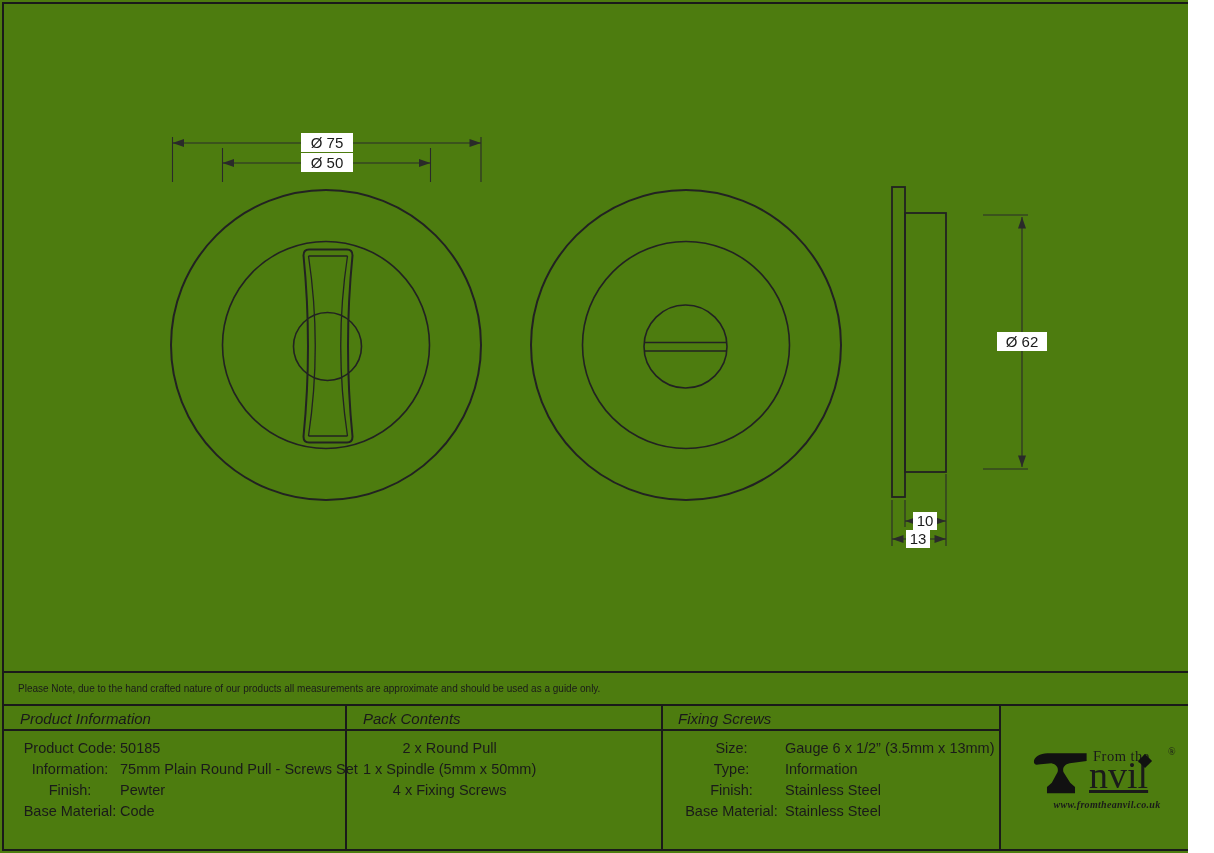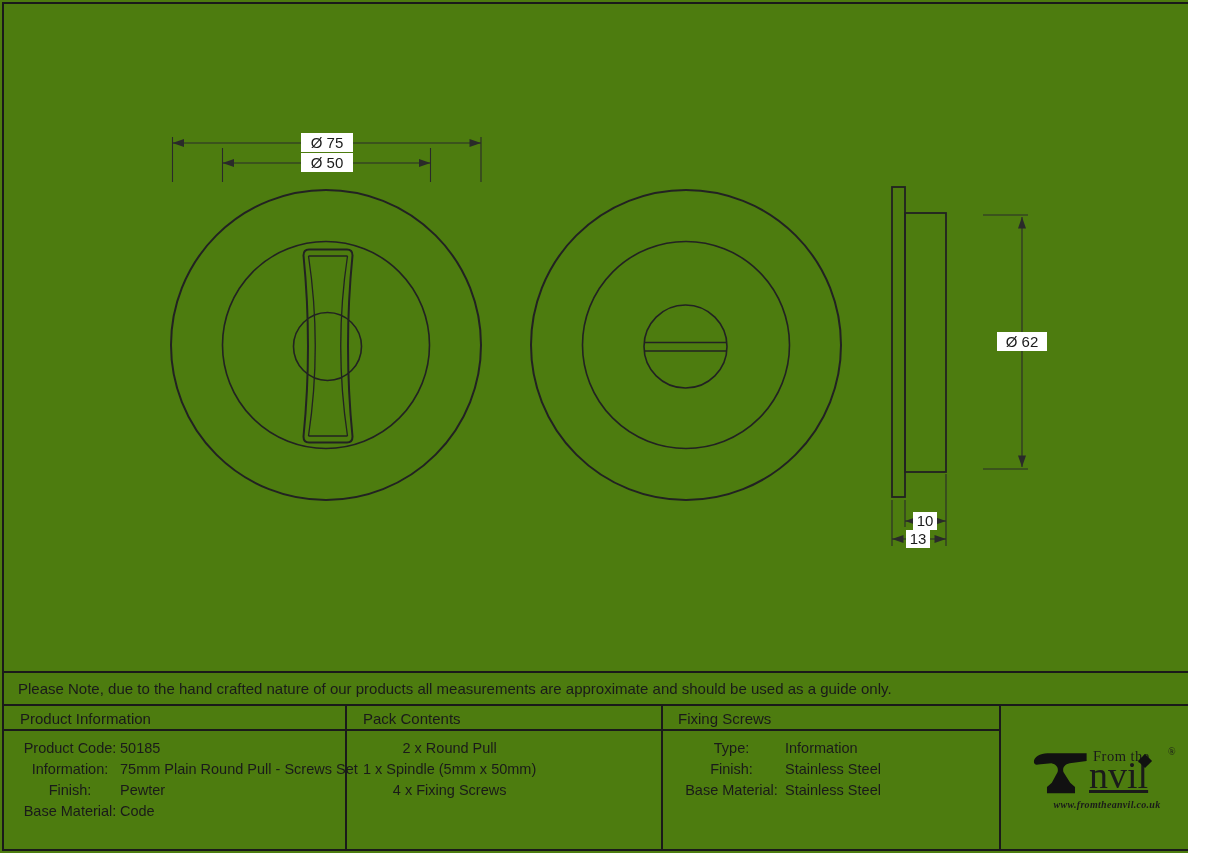--- a/index.html
+++ b/index.html
@@ -3,27 +3,27 @@
 <meta charset="utf-8">
 <style>
   html,body{margin:0;padding:0;background:#fff;}
   #page{position:relative;width:1188px;height:853px;background:#4d7c0f;overflow:hidden;
         font-family:"Liberation Sans",sans-serif;color:#1a1a1a;}
   .abs{position:absolute;}
   #page-border{left:2px;top:2px;width:1210px;height:849px;border:2px solid #1a1a1a;box-sizing:border-box;}
   
   #note-row{left:2px;top:671px;width:1210px;height:35px;box-sizing:border-box;
             border-top:2px solid #1a1a1a;border-bottom:2px solid #1a1a1a;
-            display:flex;align-items:center;padding-left:16px;font-size:15px;}
+            display:flex;align-items:center;padding-left:16px;font-size:10px;}
   
   .vline{width:2px;background:#1a1a1a;top:705px;height:146px;}
   #vline-1{left:345px;} #vline-2{left:661px;} #vline-3{left:999px;}
   #hline-header{left:2px;top:729px;width:999px;height:2px;background:#1a1a1a;}
   
-  .th{font-size:15px;top:710px;}
+  .th{font-size:15px;top:710px;font-style:italic;}
   .cell-body{top:738px;font-size:14.5px;line-height:21px;text-align:center;}
   .kv{display:flex;}
   .kv .k{flex:0 0 auto;}
   #pi-body .k{width:100px;}
   #fs-body .k{width:107px;}
   
   #logo-cell{left:999px;top:706px;width:212px;height:144px;}
   #anvil-icon{left:33px;top:42px;width:58px;height:50px;}
   #logo-fromthe{left:94px;top:42px;font-family:"Liberation Serif",serif;font-size:14.5px;letter-spacing:.5px;}
   #logo-nvil{left:90px;top:44px;font-family:"Liberation Serif",serif;font-size:38px;line-height:50px;text-decoration:underline;}
@@ -142,20 +142,24 @@
   </div>
 
   <div class="abs cell-body" style="left:363px;">
     <div>2 x Round Pull</div>
     <div>1 x Spindle (5mm x 50mm)</div>
     <div>4 x Fixing Screws</div>
   </div>
 
   <div class="abs cell-body" id="fs-body" style="left:678px;">
     <div class="kv">
+      <span class="k">Size:</span>
+      <span class="v">Gauge 6 x 1/2” (3.5mm x 13mm)</span>
+    </div>
+    <div class="kv">
       <span class="k">Type:</span>
       <span class="v">Information</span>
     </div>
     <div class="kv">
       <span class="k">Finish:</span>
       <span class="v">Stainless Steel</span>
     </div>
     <div class="kv">
       <span class="k">Base Material:</span>
       <span class="v">Stainless Steel</span>

